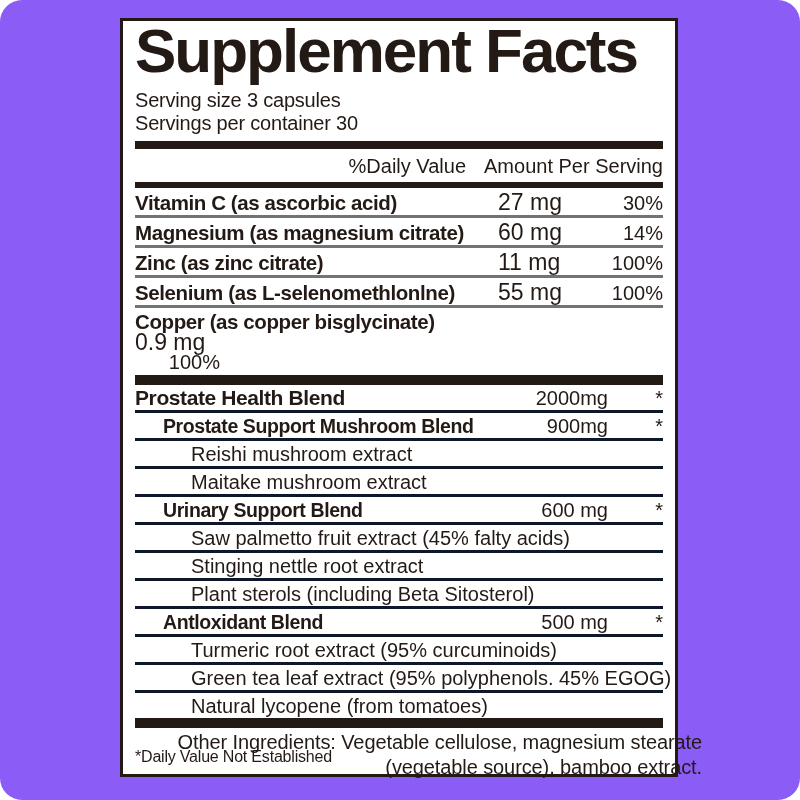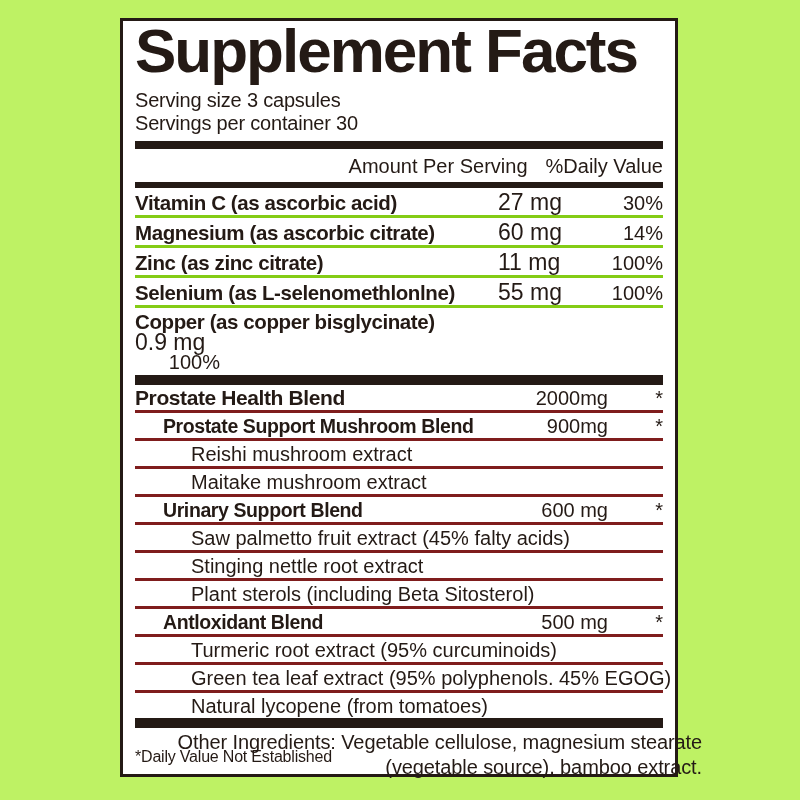--- a/index.html
+++ b/index.html
@@ -1,46 +1,46 @@
 <!DOCTYPE html>
 <html><head>
 <meta charset="utf-8">
 <style>
   html,body{margin:0;padding:0;background:#ffffff;}
   .stage{
-    position:relative;width:800px;height:800px;background:#bef264;
-    font-family:"Liberation Sans", sans-serif;color:#241a15;overflow:hidden;
+    position:relative;width:800px;height:800px;background:#8b5cf6;
+    font-family:"Liberation Sans", sans-serif;color:#241a15;overflow:hidden;border-radius:22px;
   }
   .facts-box{
     position:absolute;left:120px;top:18px;width:558px;box-sizing:border-box;
     border:3px solid #241a15;background:#ffffff;padding:2px 12px 0 12px;
   }
   .title{
     font-size:62px;font-weight:bold;line-height:56px;letter-spacing:-2px;
     margin:0;white-space:nowrap;
   }
   .serving{font-size:20px;line-height:23px;letter-spacing:-0.2px;}
   .serving.first{margin-top:10px;}
   .bar{background:#241a15;height:8px;margin-top:6px;}
   .bar.thick{height:10px;margin-top:0;}
   .hdr-row{
     display:flex;justify-content:flex-end;align-items:baseline;gap:18px;
     font-size:20px;padding:6px 0 4px 0;border-bottom:6px solid #241a15;
   }
   .nrow{
     display:flex;align-items:baseline;padding:4px 0 2px 0;
-    border-bottom:3px solid #84cc16;line-height:20px;
+    border-bottom:3px solid #737373;line-height:20px;
   }
   .nrow.last{border-bottom:none;padding-bottom:3px;flex-direction:column;}
   .nname{flex:1;font-weight:bold;font-size:20.5px;letter-spacing:-0.4px;white-space:nowrap;}
   .namt{width:80px;text-align:left;font-size:23px;flex-shrink:0;}
   .ndv{width:85px;text-align:right;font-size:20px;flex-shrink:0;}
   .brow{
     display:flex;align-items:baseline;padding:3px 0 2px 0;
-    border-bottom:3px solid #7f1d1d;line-height:20px;font-size:20px;
+    border-bottom:3px solid #0f172a;line-height:20px;font-size:20px;
   }
   .brow.last{border-bottom:none;}
   .brow.ind1{padding-left:28px;}
   .brow.ind2{padding-left:56px;}
   .bname{flex:1;white-space:nowrap;overflow:visible;}
   .brow.bold .bname{font-weight:bold;font-size:19.5px;letter-spacing:-0.4px;}
   .brow.bold.ind0 .bname{font-size:21px;}
   .bamt{width:90px;text-align:right;flex-shrink:0;}
   .bdv{width:55px;text-align:right;flex-shrink:0;}
   .footnote{font-size:16px;padding:20px 0 8px 0;letter-spacing:-0.2px;}
@@ -57,31 +57,31 @@
   <div class="facts-box">
 
     <h1 class="title">Supplement Facts</h1>
 
     <div class="serving first">Serving size 3 capsules</div>
     <div class="serving">Servings per container 30</div>
 
     <div class="bar"></div>
 
     <div class="hdr-row">
+      <span>%Daily Value</span>
       <span>Amount Per Serving</span>
-      <span>%Daily Value</span>
     </div>
 
     <div class="nrow">
       <span class="nname">Vitamin C (as ascorbic acid)</span>
       <span class="namt">27 mg</span>
       <span class="ndv">30%</span>
     </div>
     <div class="nrow">
-      <span class="nname">Magnesium (as ascorbic citrate)</span>
+      <span class="nname">Magnesium (as magnesium citrate)</span>
       <span class="namt">60 mg</span>
       <span class="ndv">14%</span>
     </div>
     <div class="nrow">
       <span class="nname">Zinc (as zinc citrate)</span>
       <span class="namt">11 mg</span>
       <span class="ndv">100%</span>
     </div>
     <div class="nrow">
       <span class="nname">Selenium (as L-selenomethlonlne)</span>

